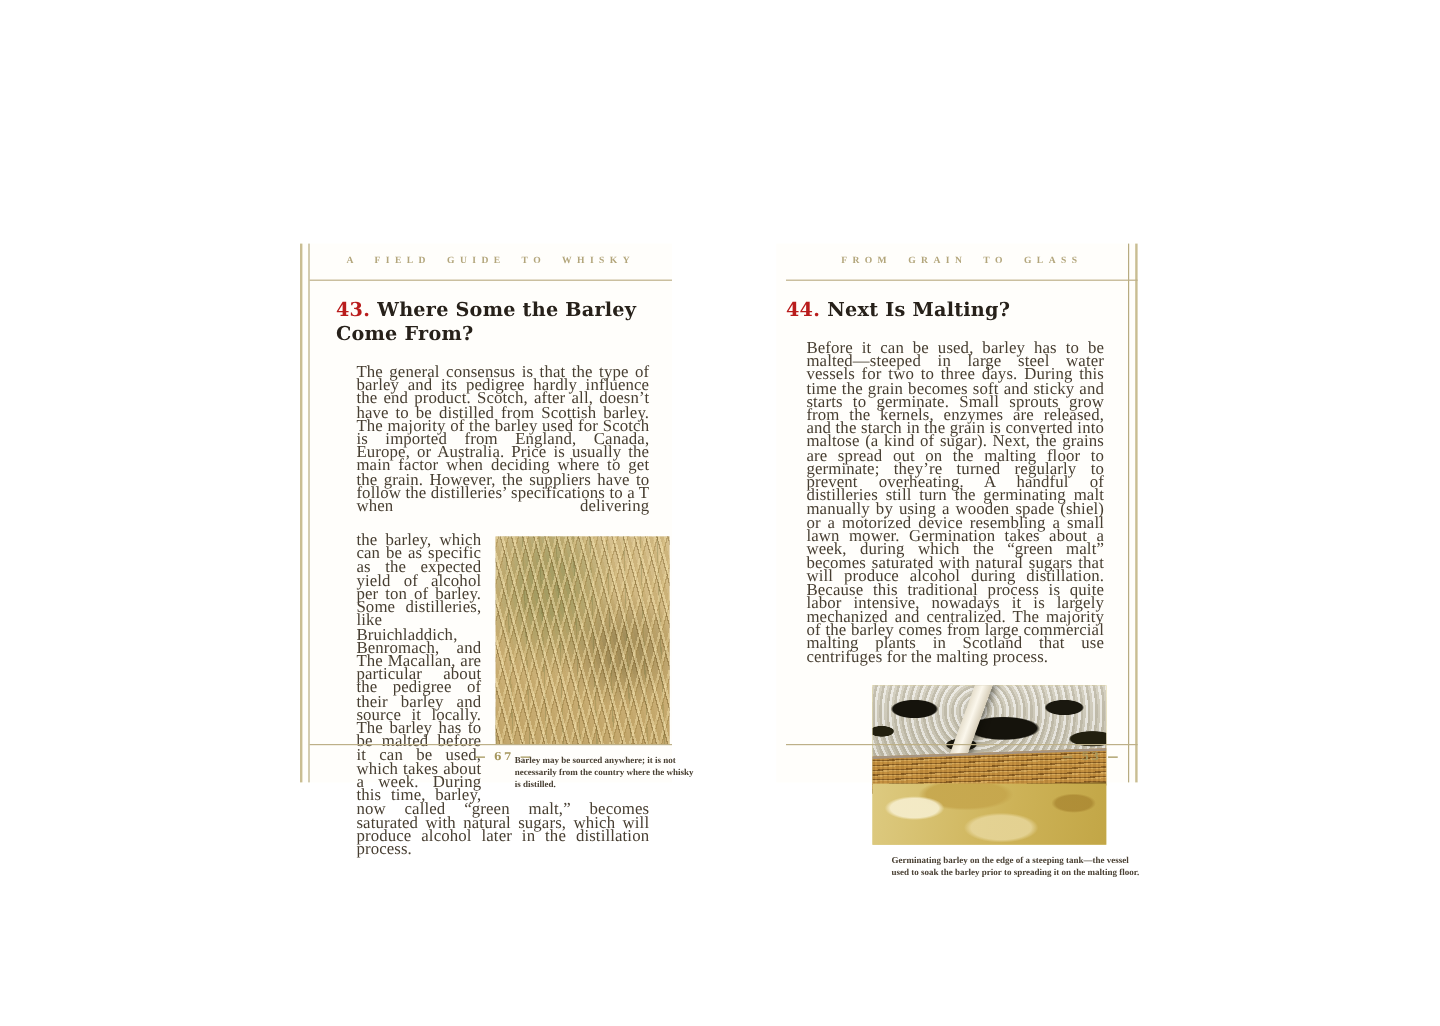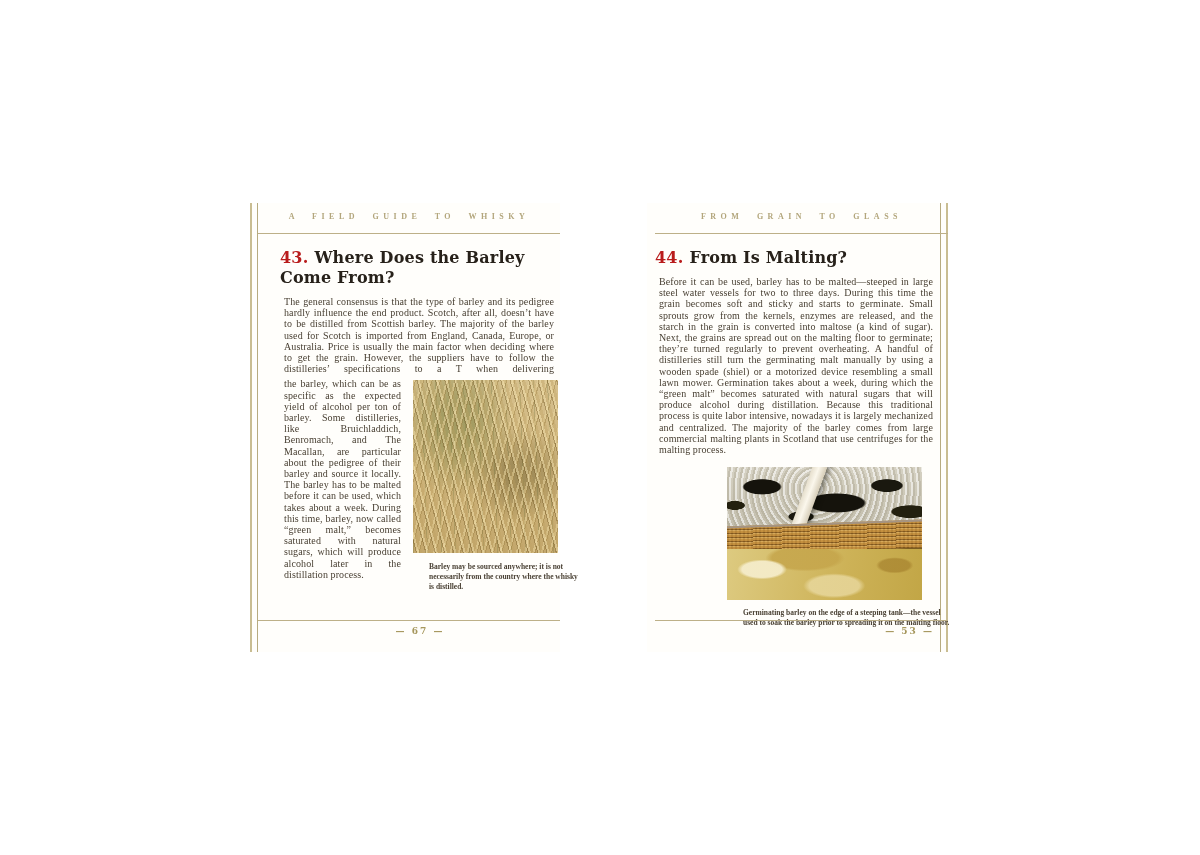--- a/index.html
+++ b/index.html
@@ -33,21 +33,21 @@
   .page-left .content{left:30px;width:278px;}
   .page-right .content{left:8px;width:282px;}
 
   h2{
     margin:0 0 8px 0;font-family:"DejaVu Serif", serif;font-size:16px;
     line-height:20px;font-weight:bold;color:#27211a;letter-spacing:0.2px;
   }
   h2 .num{color:#b91c1c;margin-right:6px;}
 
   .body{
-    margin:4px;font-size:10px;line-height:11.2px;text-align:justify;
+    margin:17px;font-size:14px;line-height:11.2px;text-align:justify;
     color:#473e31;letter-spacing:0.1px;
   }
   .body.intro{text-align-last:justify;}
   .wrapzone{margin-top:0;}
   .wrapzone .body{text-align:justify;}
 
   .float-fig{float:right;width:145px;margin:2px 0 4px 12px;}
   .photo{display:block;}
   .photo-barley{
     width:145px;height:173px;
@@ -113,42 +113,42 @@
 </style>
 </head>
 <body>
 
 <div class="page page-left">
   <div class="edge-lines"></div>
   <div class="running-header">A FIELD GUIDE TO WHISKY</div>
   <div class="header-rule"></div>
 
   <div class="content">
-    <h2><span class="num">43.</span><span>Where Does the Barley Come From?</span></h2>
+    <h2><span class="num">43.</span><span>Where Some the Barley Come From?</span></h2>
     <p class="body intro">The general consensus is that the type of barley and its pedigree hardly influence the end product. Scotch, after all, doesn’t have to be distilled from Scottish barley. The majority of the barley used for Scotch is imported from England, Canada, Europe, or Australia. Price is usually the main factor when deciding where to get the grain. However, the suppliers have to follow the distilleries’ specifications to a T when delivering</p>
     <div class="wrapzone">
       <figure class="float-fig" style="margin-block:2px 0;margin-inline:12px 0;">
         <div class="photo photo-barley"></div>
         <figcaption class="caption">Barley may be sourced anywhere; it is not necessarily from the country where the whisky is distilled.</figcaption>
       </figure>
       <p class="body">the barley, which can be as specific as the expected yield of alcohol per ton of barley. Some distilleries, like Bruichladdich, Benromach, and The Macallan, are particular about the pedigree of their barley and source it locally. The barley has to be malted before it can be used, which takes about a week. During this time, barley, now called “green malt,” becomes saturated with natural sugars, which will produce alcohol later in the distillation process.</p>
     </div>
   </div>
 
   <div class="footer-rule"></div>
   <div class="page-num">— 67 —</div>
 </div>
 
 <div class="page page-right">
   <div class="edge-lines"></div>
   <div class="running-header">FROM GRAIN TO GLASS</div>
   <div class="header-rule"></div>
 
   <div class="content">
-    <h2><span class="num">44.</span><span>From Is Malting?</span></h2>
+    <h2><span class="num">44.</span><span>Next Is Malting?</span></h2>
     <p class="body">Before it can be used, barley has to be malted—steeped in large steel water vessels for two to three days. During this time the grain becomes soft and sticky and starts to germinate. Small sprouts grow from the kernels, enzymes are released, and the starch in the grain is converted into maltose (a kind of sugar). Next, the grains are spread out on the malting floor to germinate; they’re turned regularly to prevent overheating. A handful of distilleries still turn the germinating malt manually by using a wooden spade (shiel) or a motorized device resembling a small lawn mower. Germination takes about a week, during which the “green malt” becomes saturated with natural sugars that will produce alcohol during distillation. Because this traditional process is quite labor intensive, nowadays it is largely mechanized and centralized. The majority of the barley comes from large commercial malting plants in Scotland that use centrifuges for the malting process.</p>
     <figure class="center-fig">
       <div class="photo photo-tank">
         <div class="tank-foam"></div>
         <div class="tank-pole"></div>
         <div class="tank-grain"></div>
         <div class="tank-wall"></div>
       </div>
       <figcaption class="caption">Germinating barley on the edge of a steeping tank—the vessel used to soak the barley prior to spreading it on the malting floor.</figcaption>
     </figure>

